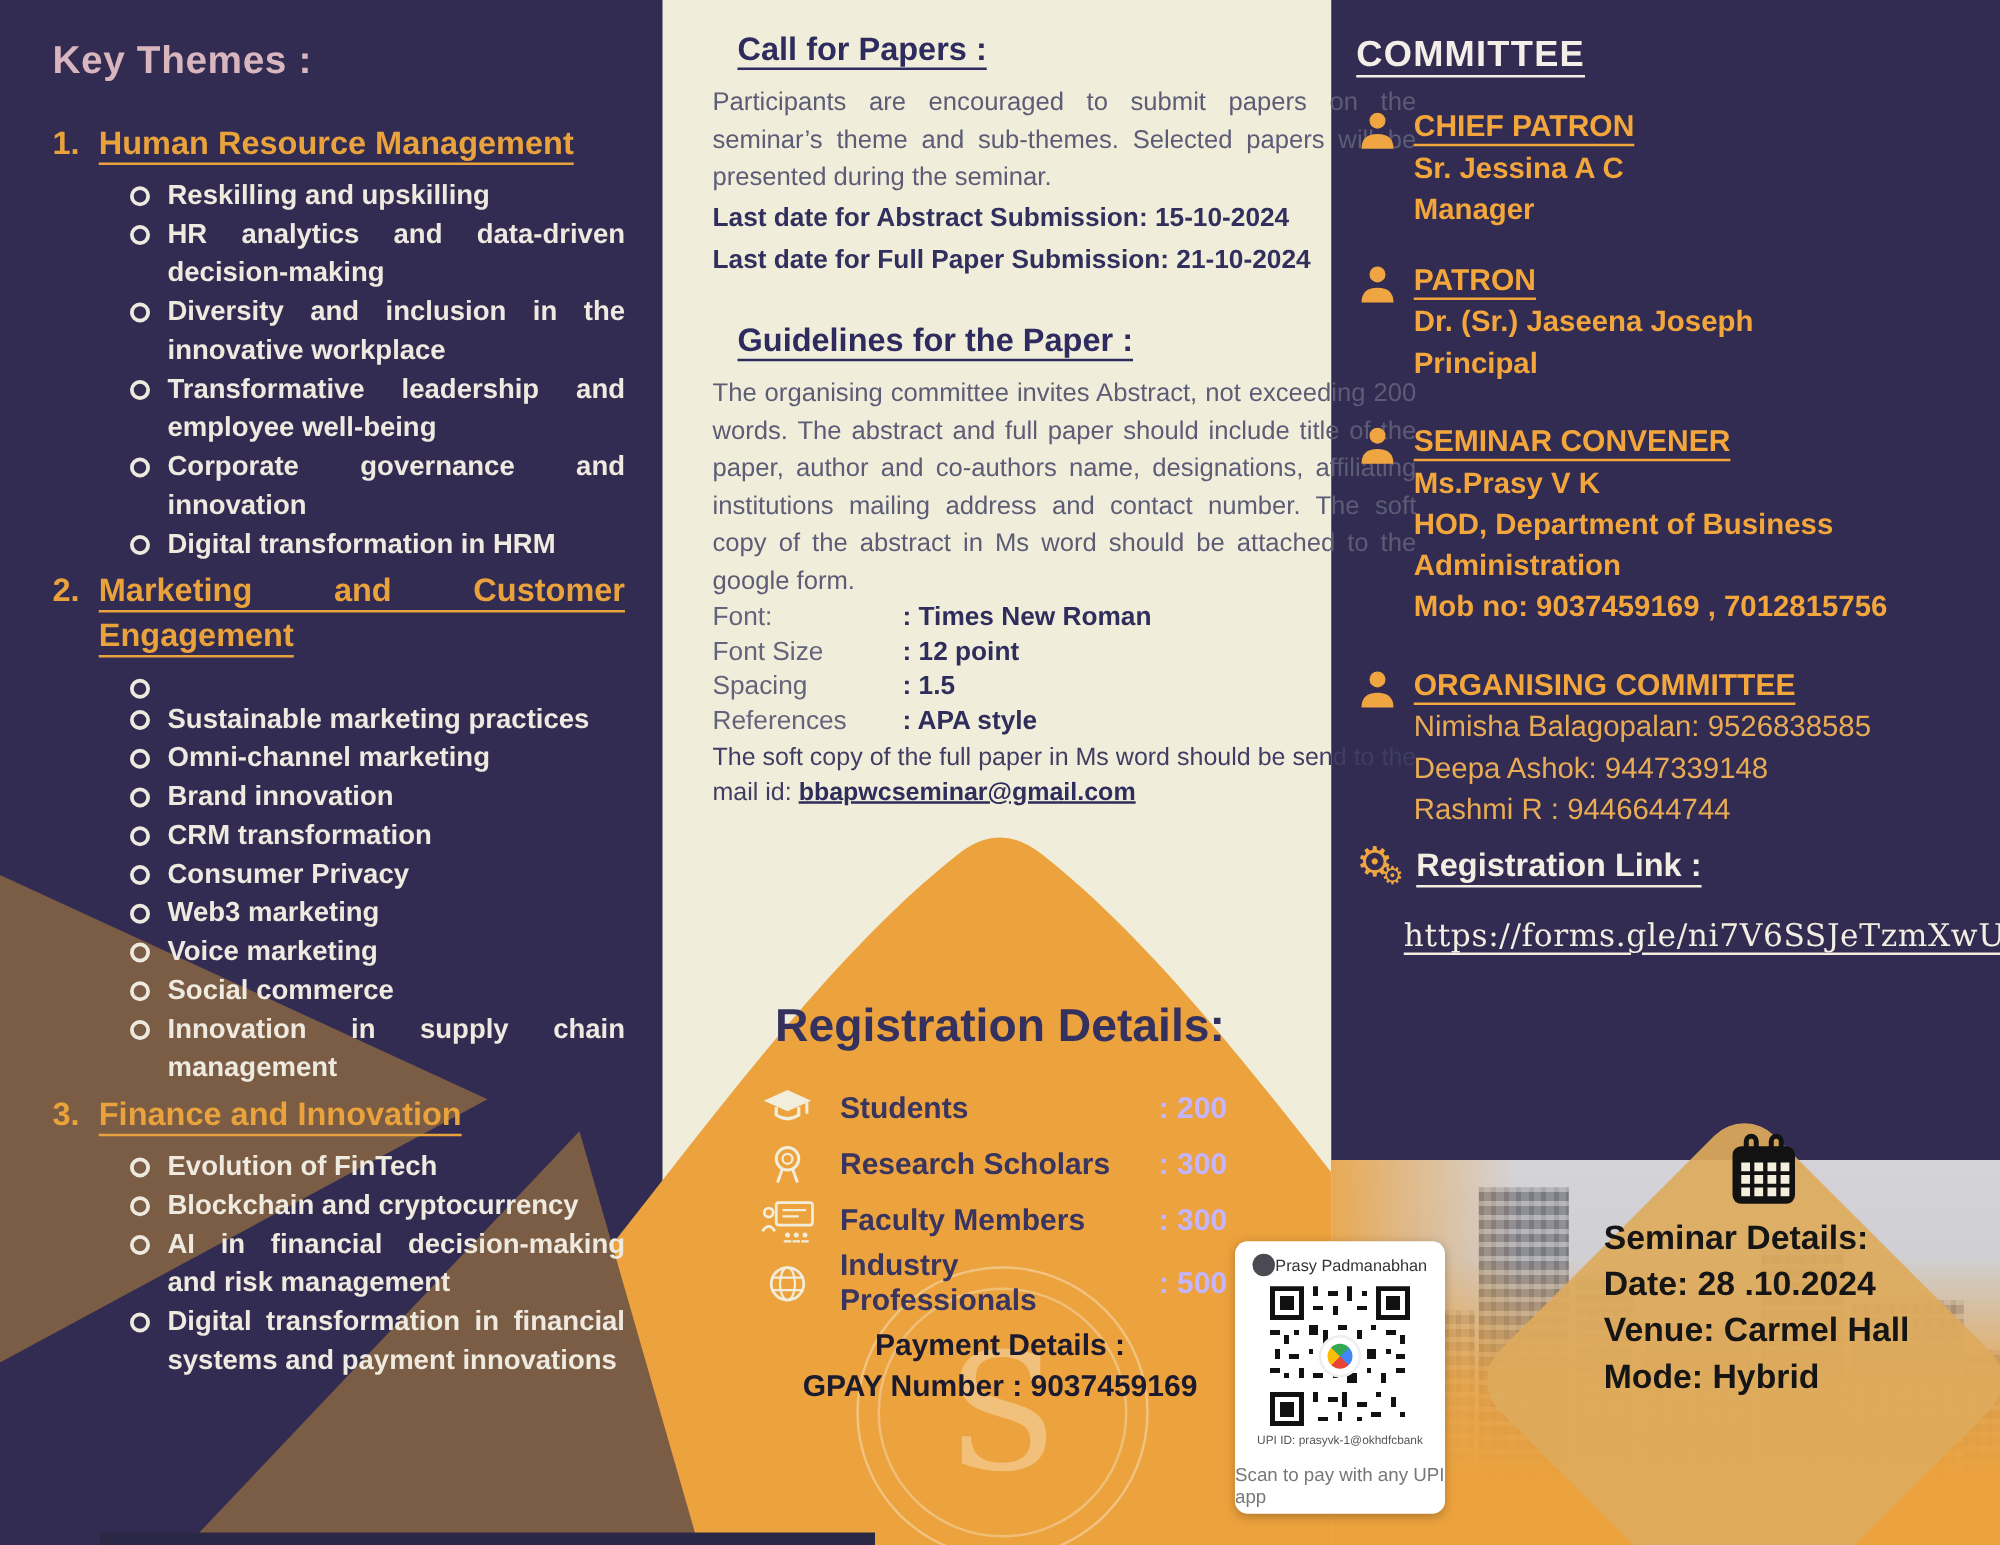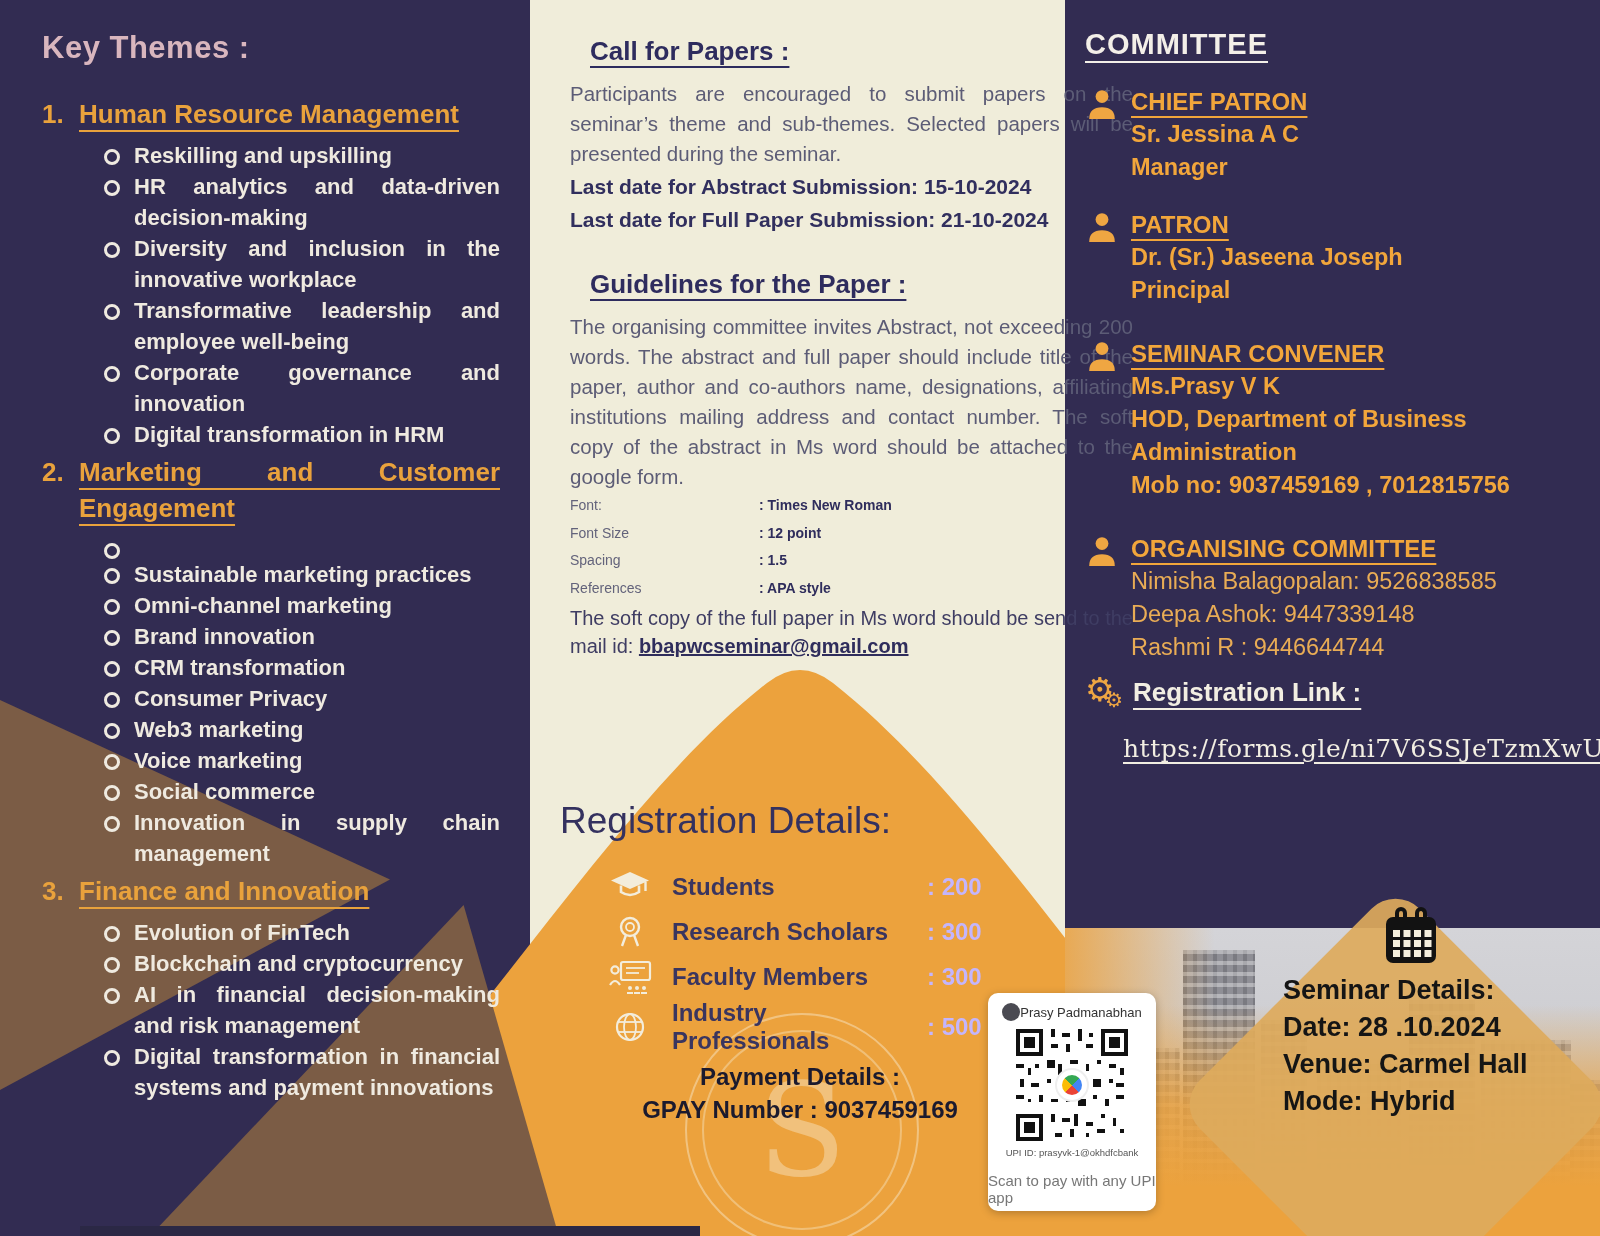--- a/index.html
+++ b/index.html
@@ -25,34 +25,34 @@
   .theme-head{display:flex;margin-top:26px;margin-bottom:8px;font-size:26px;font-weight:bold;color:#E9A23C;line-height:36px;}
   .theme-head .num{width:37px;flex:none;}
   .theme-head .theme-title{flex:1;text-align:justify;text-decoration:underline;
       text-decoration-thickness:2px;text-underline-offset:7px;}
   .theme-head.first{margin-top:30px;}
   .li{display:flex;padding-left:62px;}
   .bullet{flex:none;width:10px;height:10px;border:3px solid #EFEAE0;border-radius:50%;margin:9px 14px 0 0;}
   .li-text{flex:1;font-size:22px;font-weight:bold;color:#EFEAE0;line-height:31px;text-align:justify;}
   .li-text.single{text-align:left;}
   
-  .mid-col{position:absolute;left:530px;top:12px;width:641px;padding:24px 38px 0 40px;box-sizing:border-box;z-index:10;}
+  .mid-col{position:absolute;left:530px;top:0;width:641px;padding:24px 38px 0 40px;box-sizing:border-box;z-index:10;}
   .mid-h{font-size:26px;font-weight:bold;color:#2E2C5E;text-decoration:underline;
          text-decoration-thickness:2px;text-underline-offset:6px;margin:0 0 12px 20px;}
   .mid-para{font-size:20.5px;color:#5C5C76;line-height:30px;text-align:justify;margin:0;}
   .mid-dates{font-size:21px;font-weight:bold;color:#312F5E;line-height:31px;margin-top:2px;}
   .guidelines-h{margin-top:34px;}
-  .spec-row{display:grid;grid-template-columns:152px 1fr;font-size:14px;line-height:27.5px;gap:37px;}
+  .spec-row{display:grid;grid-template-columns:152px 1fr;font-size:21px;line-height:27.5px;}
   .spec-label{color:#63637B;}
   .spec-value{font-weight:bold;color:#2F2D5C;}
   .mail-footer{font-size:20px;color:#3F3D63;line-height:28px;text-align:justify;margin-top:2px;}
   .mail-link{font-weight:bold;color:#2F2D5C;text-decoration:underline;cursor:pointer;}
   
   .reg-block{position:absolute;left:560px;top:800px;width:480px;z-index:10;}
-  .reg-heading{font-size:37px;font-weight:normal;color:#34315F;text-align:left;}
+  .reg-heading{font-size:37px;font-weight:bold;color:#34315F;text-align:center;}
   .reg-rows{margin-top:22px;}
   .reg-row{display:grid;grid-template-columns:64px 255px 1fr;align-items:center;height:45px;padding-left:48px;}
   .reg-icon{width:44px;height:36px;}
   .reg-label{font-size:24px;font-weight:bold;color:#3A355F;}
   .reg-value{font-size:24px;font-weight:bold;color:#c4b5fd;}
   .payment{margin-top:16px;text-align:center;font-size:24px;font-weight:bold;color:#1B1A2E;line-height:33px;}
   
   .qr-card{position:absolute;left:988px;top:993px;width:168px;height:218px;background:#fff;border-radius:10px;
            z-index:12;box-shadow:0 2px 8px rgba(0,0,0,.25);display:flex;flex-direction:column;align-items:center;}
   .qr-top{display:flex;align-items:center;gap:0;margin-top:10px;}

